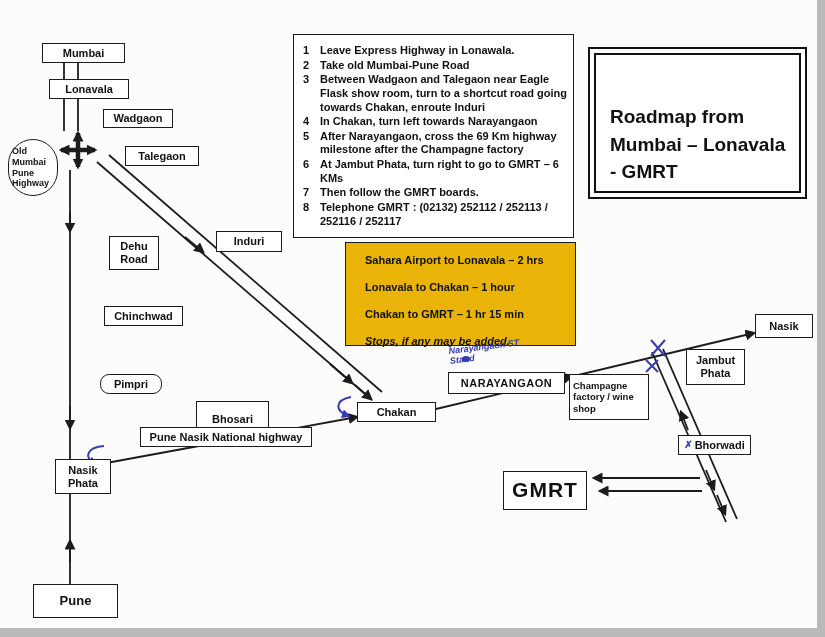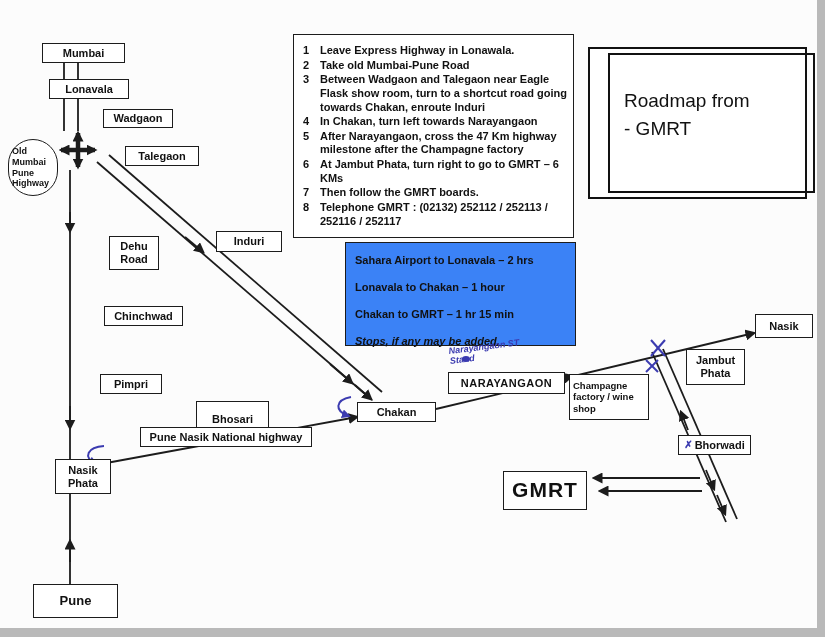--- a/index.html
+++ b/index.html
@@ -26,34 +26,34 @@
     position:absolute; left:293px; top:34px; width:281px; min-height:190px;
     border:1.8px solid #1c1c1c; background:#fff; box-sizing:border-box;
     padding:9px 6px 8px 9px; font-size:11px; font-weight:700; color:#111;
   }
   .instr-row { display:flex; gap:7px; margin-bottom:1px; }
   .instr-num { width:10px; flex:none; }
   .instr-text { flex:1; line-height:1.24; }
 
   .panel-timings {
     position:absolute; left:345px; top:242px; width:231px; height:104px;
-    border:1.8px solid #1c1c1c; background:#3b82f6; box-sizing:border-box;
-    padding:11px 8px 0 9px; font-size:11px; font-weight:700; color:#111;
+    border:1.8px solid #1c1c1c; background:#eab308; box-sizing:border-box;
+    padding:11px 8px 0 19px; font-size:11px; font-weight:700; color:#111;
   }
   .timing-line { margin-bottom:15px; }
   .timing-note { font-style:italic; }
 
   .title-outer {
     position:absolute; left:588px; top:47px; width:219px; height:152px;
     border:2.5px solid #111; background:#fff; box-sizing:border-box; padding:4px;
   }
   .title-inner {
     width:100%; height:100%; border:2px solid #111; box-sizing:border-box;
-    padding:32px 10px 0 14px; font-size:19px; font-weight:400;
-    line-height:1.45; color:#111;margin-left:14px;
+    padding:48px 10px 0 14px; font-size:19px; font-weight:700;
+    line-height:1.45; color:#111;
   }
 
   .handnote {
     position:absolute; left:449px; top:341px; width:82px;
     font-size:9px; font-style:italic; font-weight:600; color:#3b3bb0;
     transform:rotate(-7deg); line-height:1.15;
   }
 
   .bh-x { color:#3b3bb0; font-weight:700; margin-right:2px; font-size:10px; }
 </style>
@@ -146,21 +146,21 @@
   </div>
   <div class="box" style="left:109px; top:236px; width:50px; height:34px;">
     <span>Dehu Road</span>
   </div>
   <div class="box" style="left:216px; top:231px; width:66px; height:21px;">
     <span>Induri</span>
   </div>
   <div class="box" style="left:104px; top:306px; width:79px; height:20px;">
     <span>Chinchwad</span>
   </div>
-  <div class="box" style="left:100px; top:374px; width:62px; height:20px;">
+  <div class="box" style="left:100px; top:374px; width:62px; height:20px;border-radius:9px;">
     <span>Pimpri</span>
   </div>
   <div class="box" style="left:196px; top:401px; width:73px; height:36px;">
     <span>Bhosari</span>
   </div>
   <div class="box" style="left:140px; top:427px; width:172px; height:20px;text-align:right;">
     <span>Pune Nasik National highway</span>
   </div>
   <div class="box" style="left:55px; top:459px; width:56px; height:35px;">
     <span>Nasik Phata</span>
@@ -203,21 +203,21 @@
     <div class="instr-row">
       <span class="instr-num">3</span>
       <span class="instr-text">Between Wadgaon and Talegaon near Eagle Flask show room, turn to a shortcut road going towards Chakan, enroute Induri</span>
     </div>
     <div class="instr-row">
       <span class="instr-num">4</span>
       <span class="instr-text">In Chakan, turn left towards Narayangaon</span>
     </div>
     <div class="instr-row">
       <span class="instr-num">5</span>
-      <span class="instr-text">After Narayangaon, cross the 47 Km highway milestone after the Champagne factory</span>
+      <span class="instr-text">After Narayangaon, cross the 69 Km highway milestone after the Champagne factory</span>
     </div>
     <div class="instr-row">
       <span class="instr-num">6</span>
       <span class="instr-text">At Jambut Phata, turn right to go to GMRT – 6 KMs</span>
     </div>
     <div class="instr-row">
       <span class="instr-num">7</span>
       <span class="instr-text">Then follow the GMRT boards.</span>
     </div>
     <div class="instr-row">
@@ -229,18 +229,19 @@
   <div class="panel-timings">
     <div class="timing-line">Sahara Airport to Lonavala – 2 hrs</div>
     <div class="timing-line">Lonavala to Chakan – 1 hour</div>
     <div class="timing-line">Chakan to GMRT – 1 hr 15 min</div>
     <div class="timing-note">Stops, if any may be added.</div>
   </div>
 
   <div class="title-outer">
     <div class="title-inner">
       <div>Roadmap from</div>
+      <div>Mumbai – Lonavala</div>
       <div>- GMRT</div>
     </div>
   </div>
 
   <div class="handnote">Narayangaon ST Stand</div>
 </div>
 
 </body></html>

